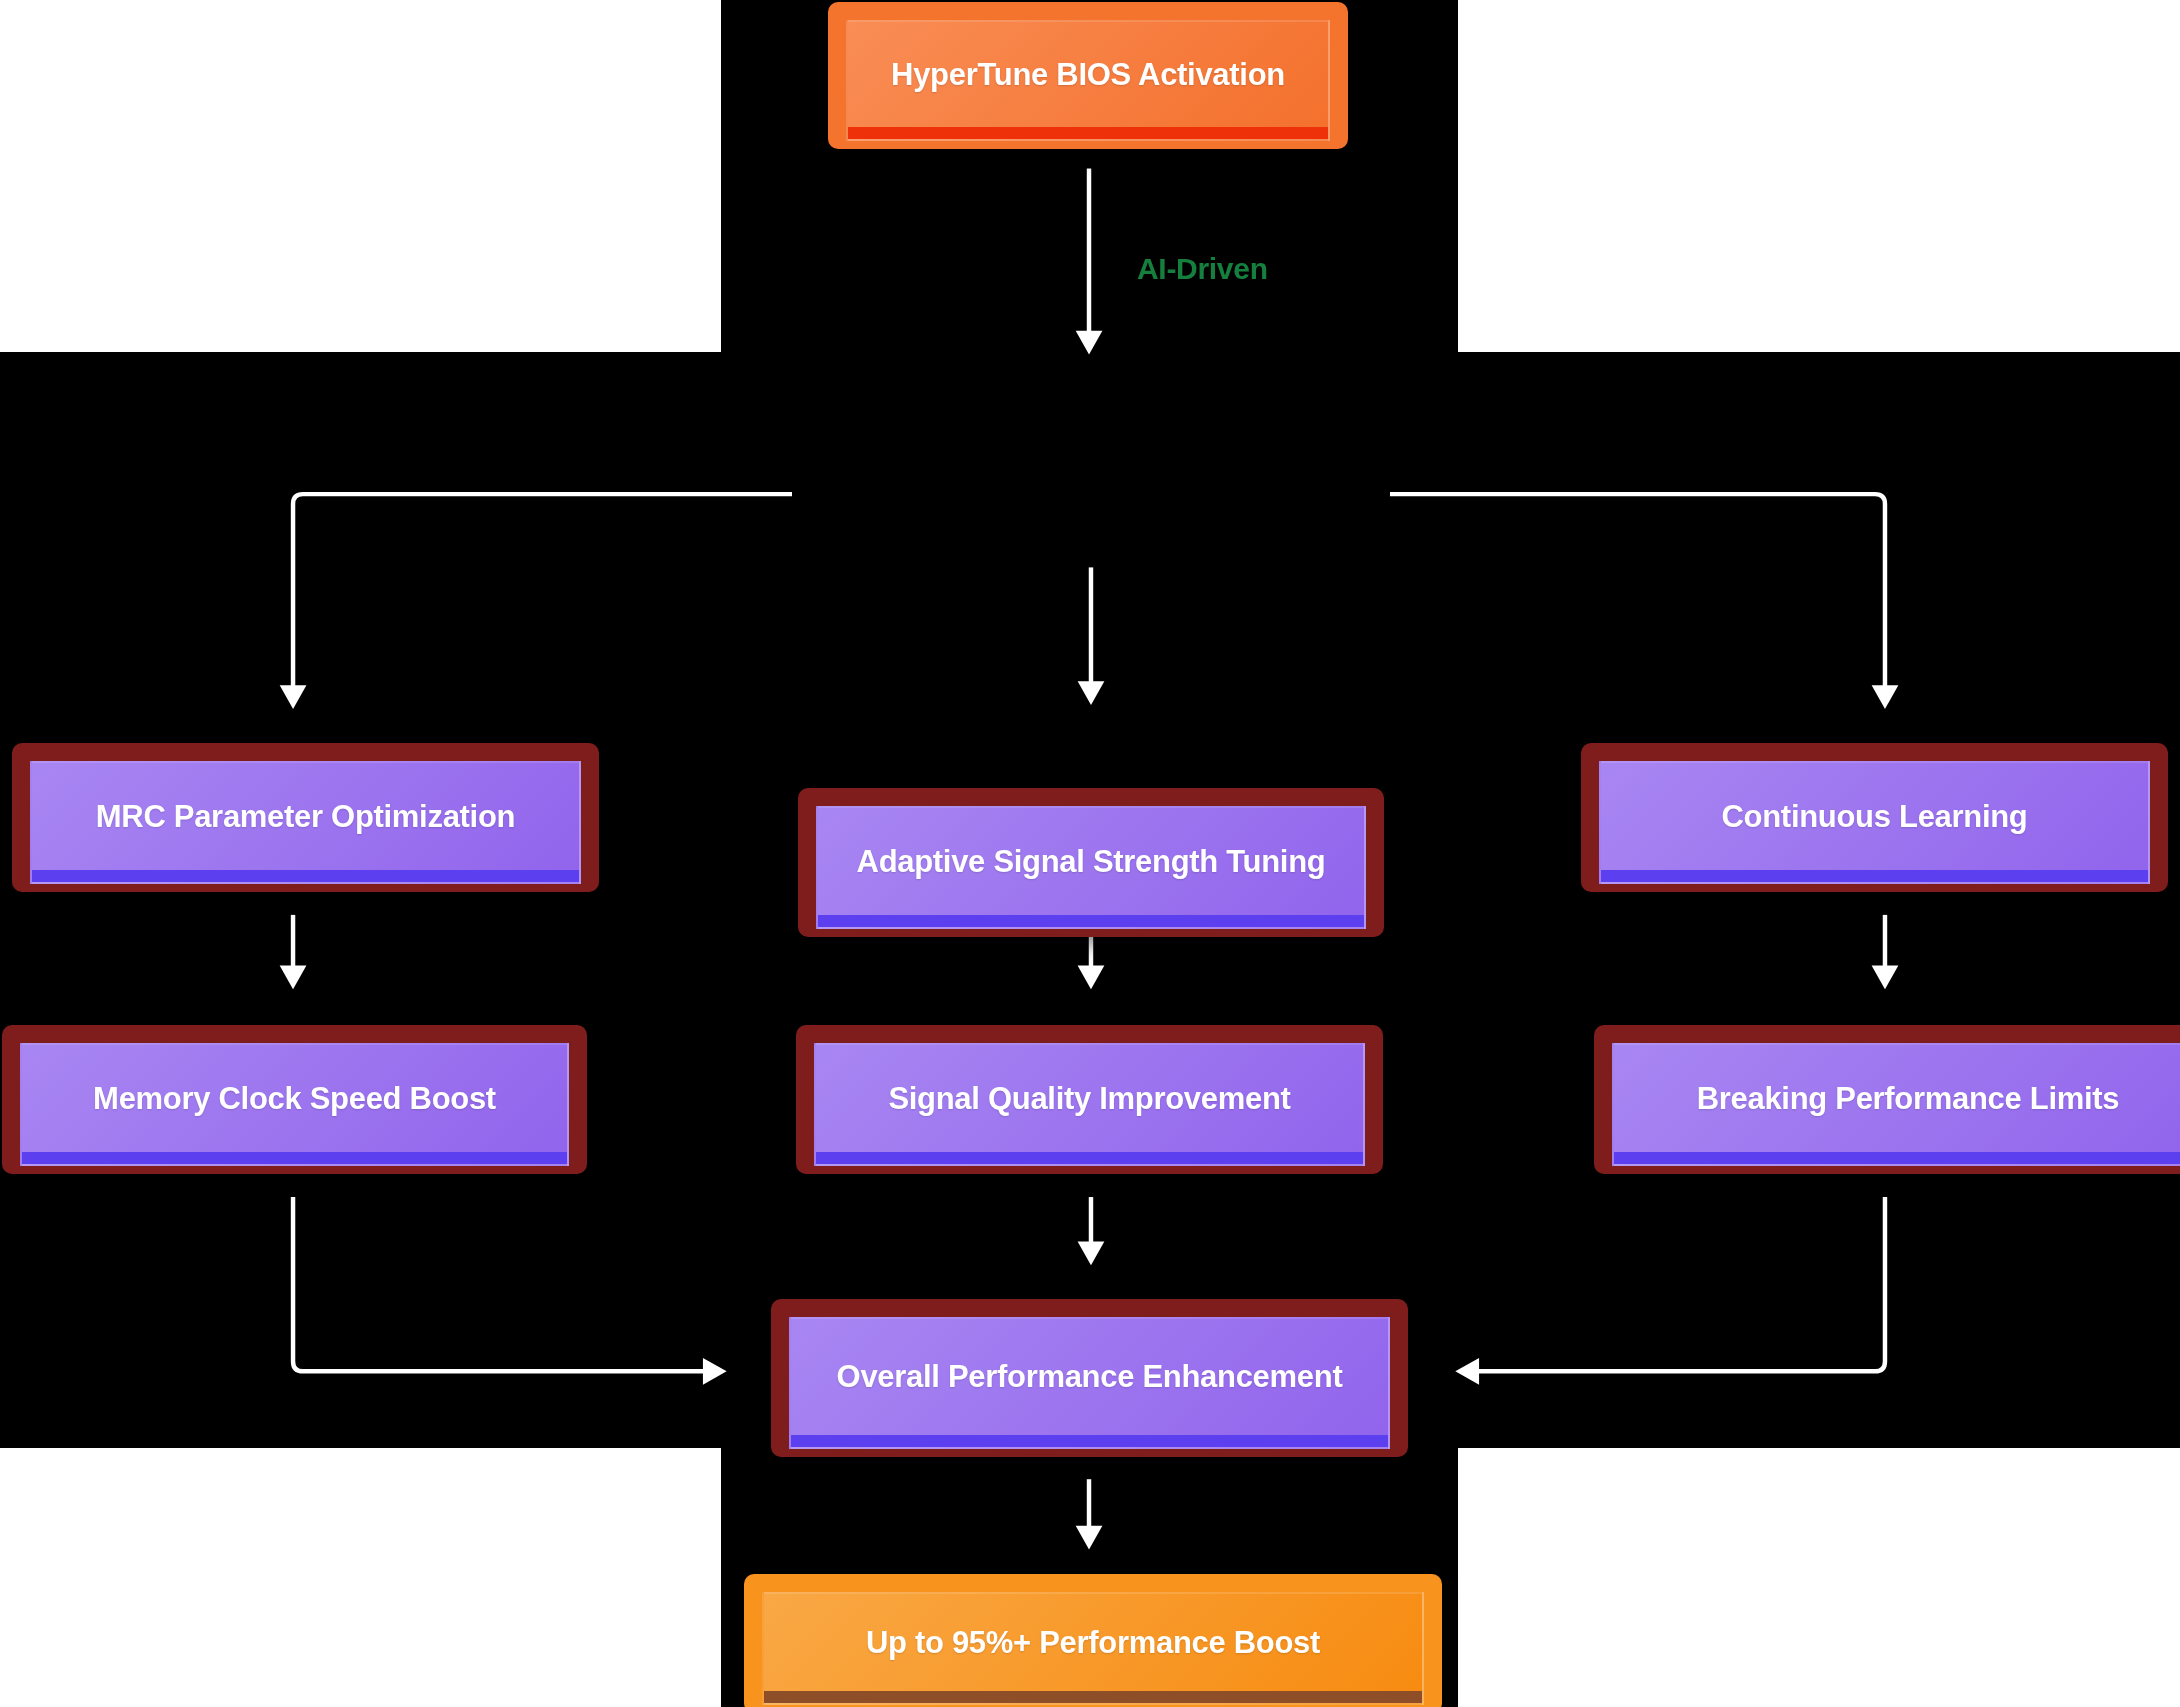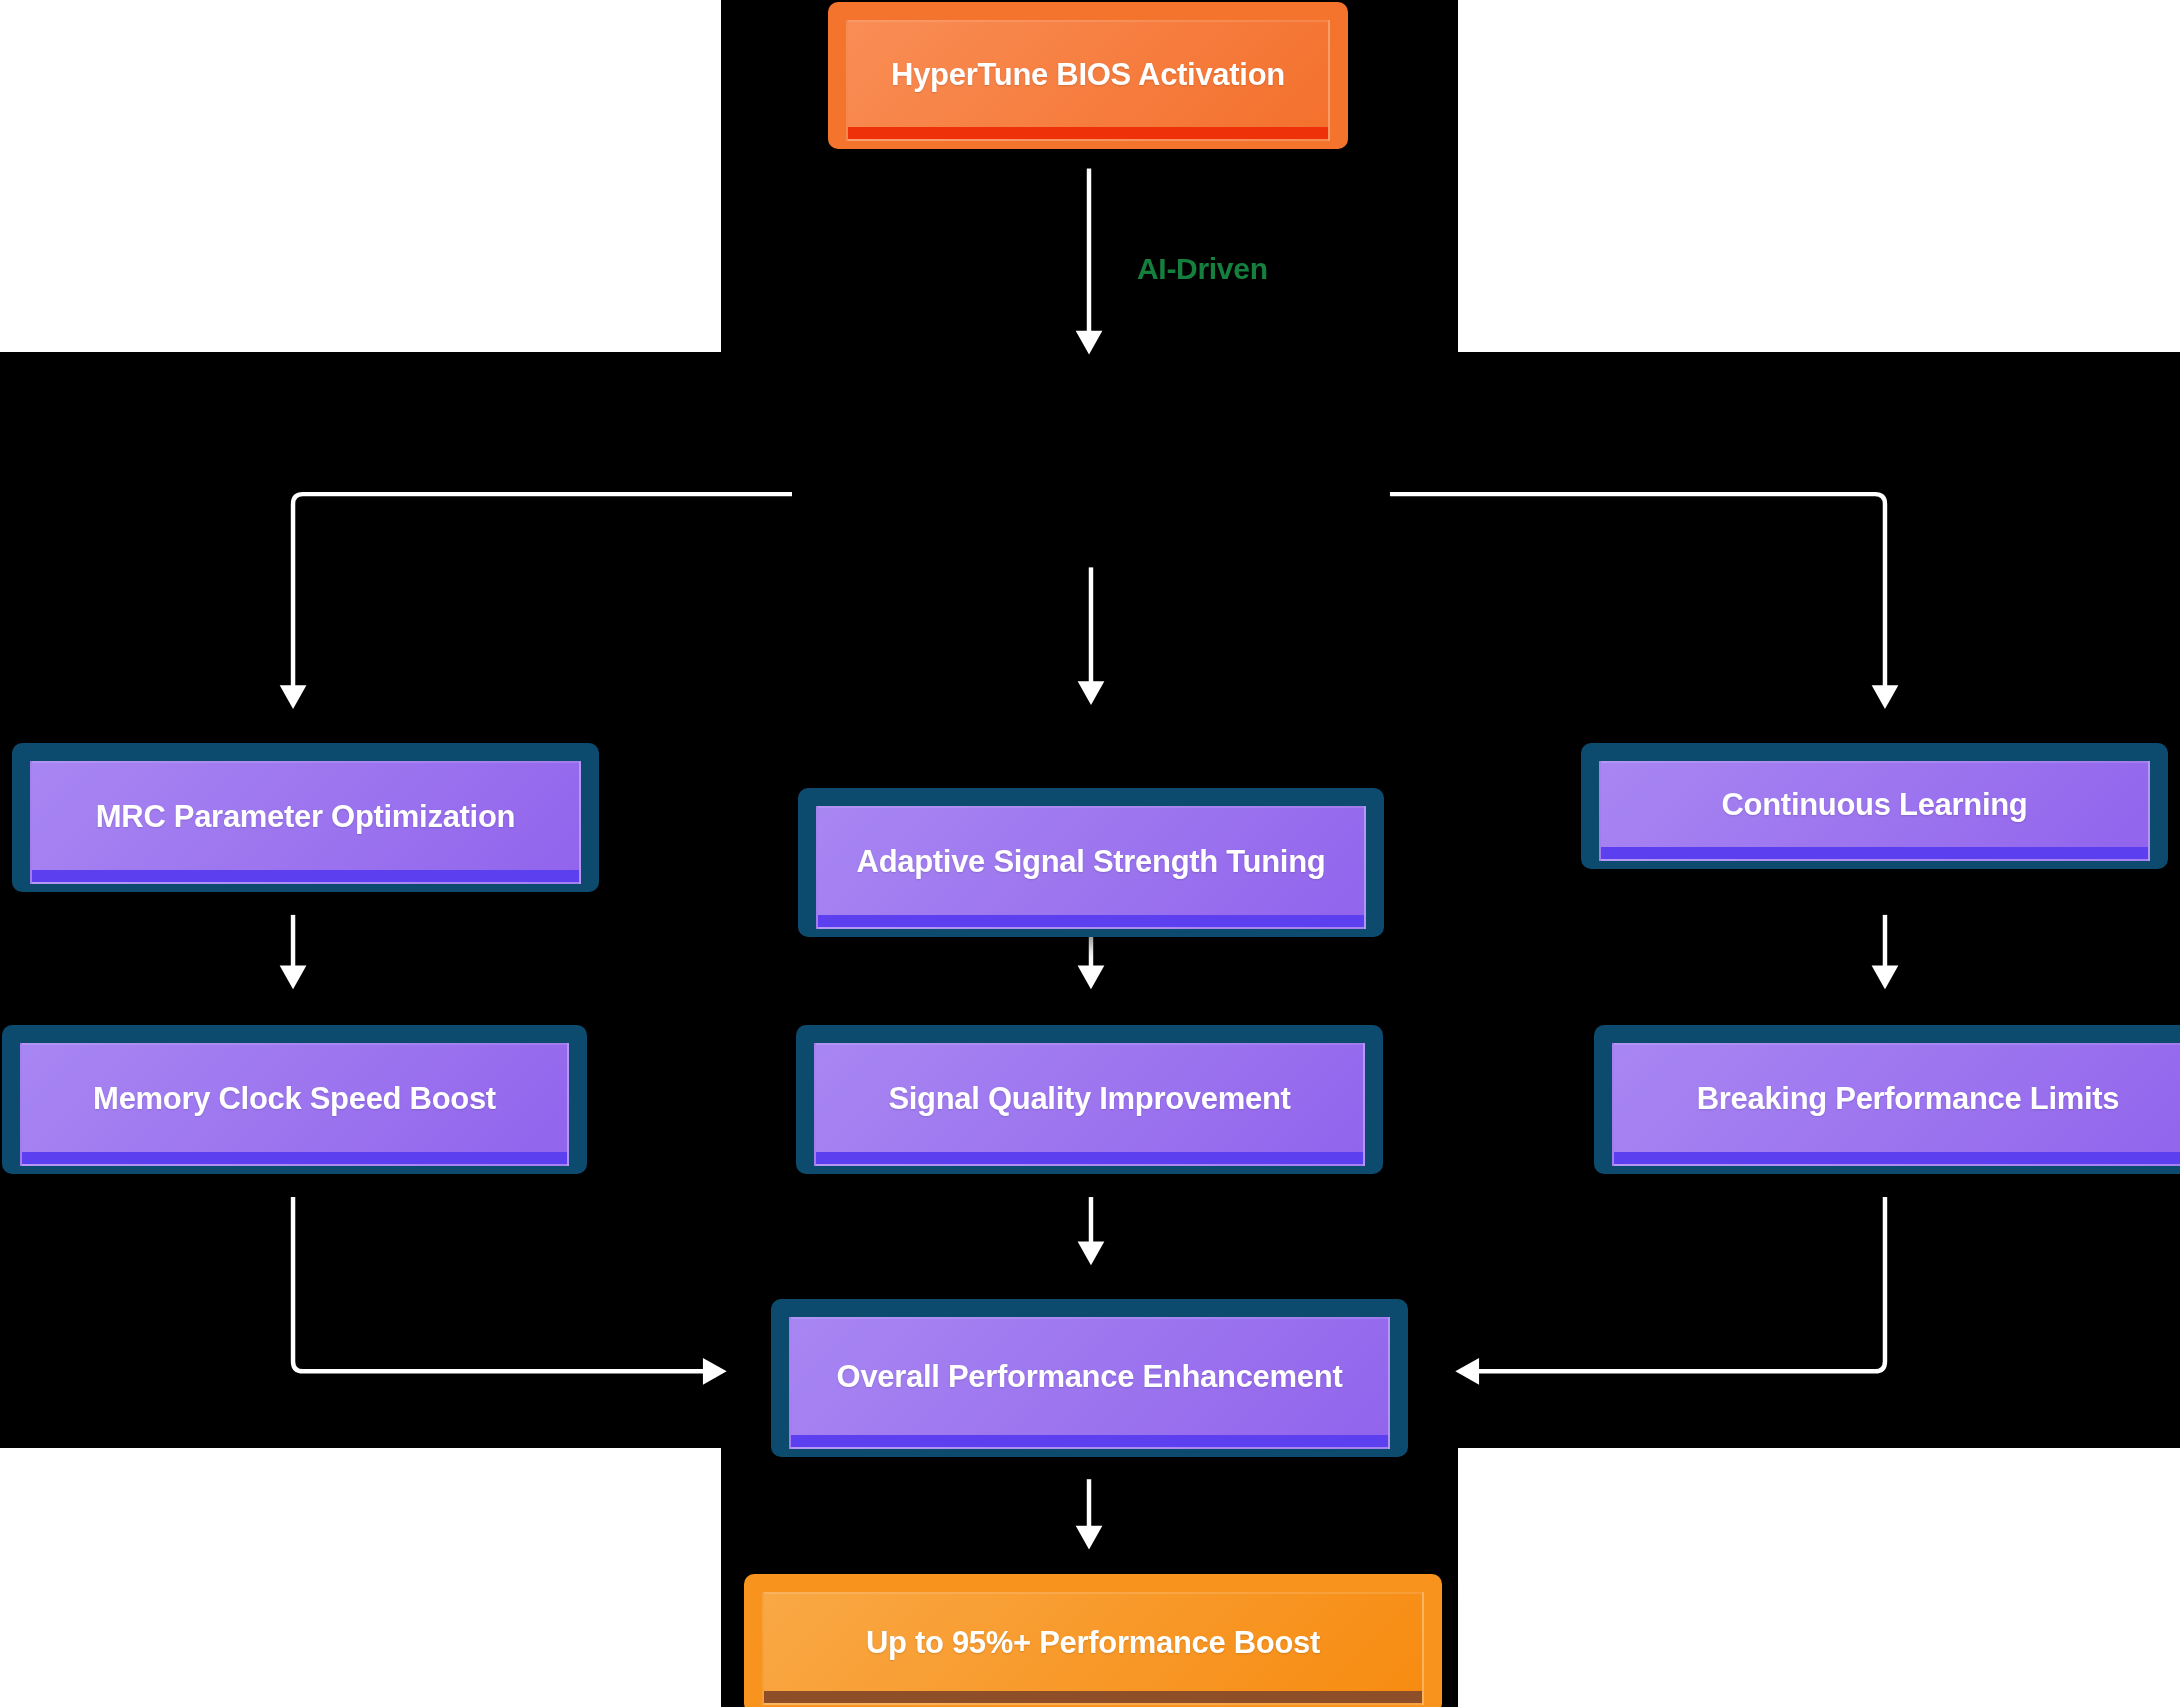--- a/index.html
+++ b/index.html
@@ -71,21 +71,21 @@
   }
 
   .theme-orange { background:#f4742d; }
   .theme-orange .node-inner { background:linear-gradient(135deg, #f98d55 0%, #f4702c 100%); }
   .theme-orange .node-stripe { background:#ee3108; }
 
   .theme-blue { background:#3e6cf3; }
   .theme-blue .node-inner { background:linear-gradient(135deg, #5a7dec 0%, #4164e0 100%); }
   .theme-blue .node-stripe { background:#2254cb; }
 
-  .theme-purple { background:#0c4a6e; }
+  .theme-purple { background:#7f1d1d; }
   .theme-purple .node-inner { background:linear-gradient(135deg, #a886f2 0%, #9164ec 100%); }
   .theme-purple .node-stripe { background:#5c40f0; }
 
   .theme-amber { background:#f8941e; }
   .theme-amber .node-inner { background:linear-gradient(135deg, #f9a845 0%, #f78b10 100%); }
   .theme-amber .node-stripe { background:#8e4e27; }
 </style>
 </head>
 <body>
 
@@ -128,21 +128,21 @@
         <span class="node-label">MRC Parameter Optimization</span>
         <div class="node-stripe"></div>
       </div>
     </div>
     <div class="node theme-purple" style="left: 798px; top: 788px; width: 586px; height: 149px;">
       <div class="node-inner">
         <span class="node-label">Adaptive Signal Strength Tuning</span>
         <div class="node-stripe"></div>
       </div>
     </div>
-    <div class="node theme-purple" style="left: 1581px; top: 743px; width: 587px; height: 126px;">
+    <div class="node theme-purple" style="left: 1581px; top: 743px; width: 587px; height: 149px;">
       <div class="node-inner">
         <span class="node-label">Continuous Learning</span>
         <div class="node-stripe"></div>
       </div>
     </div>
     <div class="node theme-purple" style="left: 2px; top: 1025px; width: 585px; height: 149px;">
       <div class="node-inner">
         <span class="node-label">Memory Clock Speed Boost</span>
         <div class="node-stripe"></div>
       </div>

